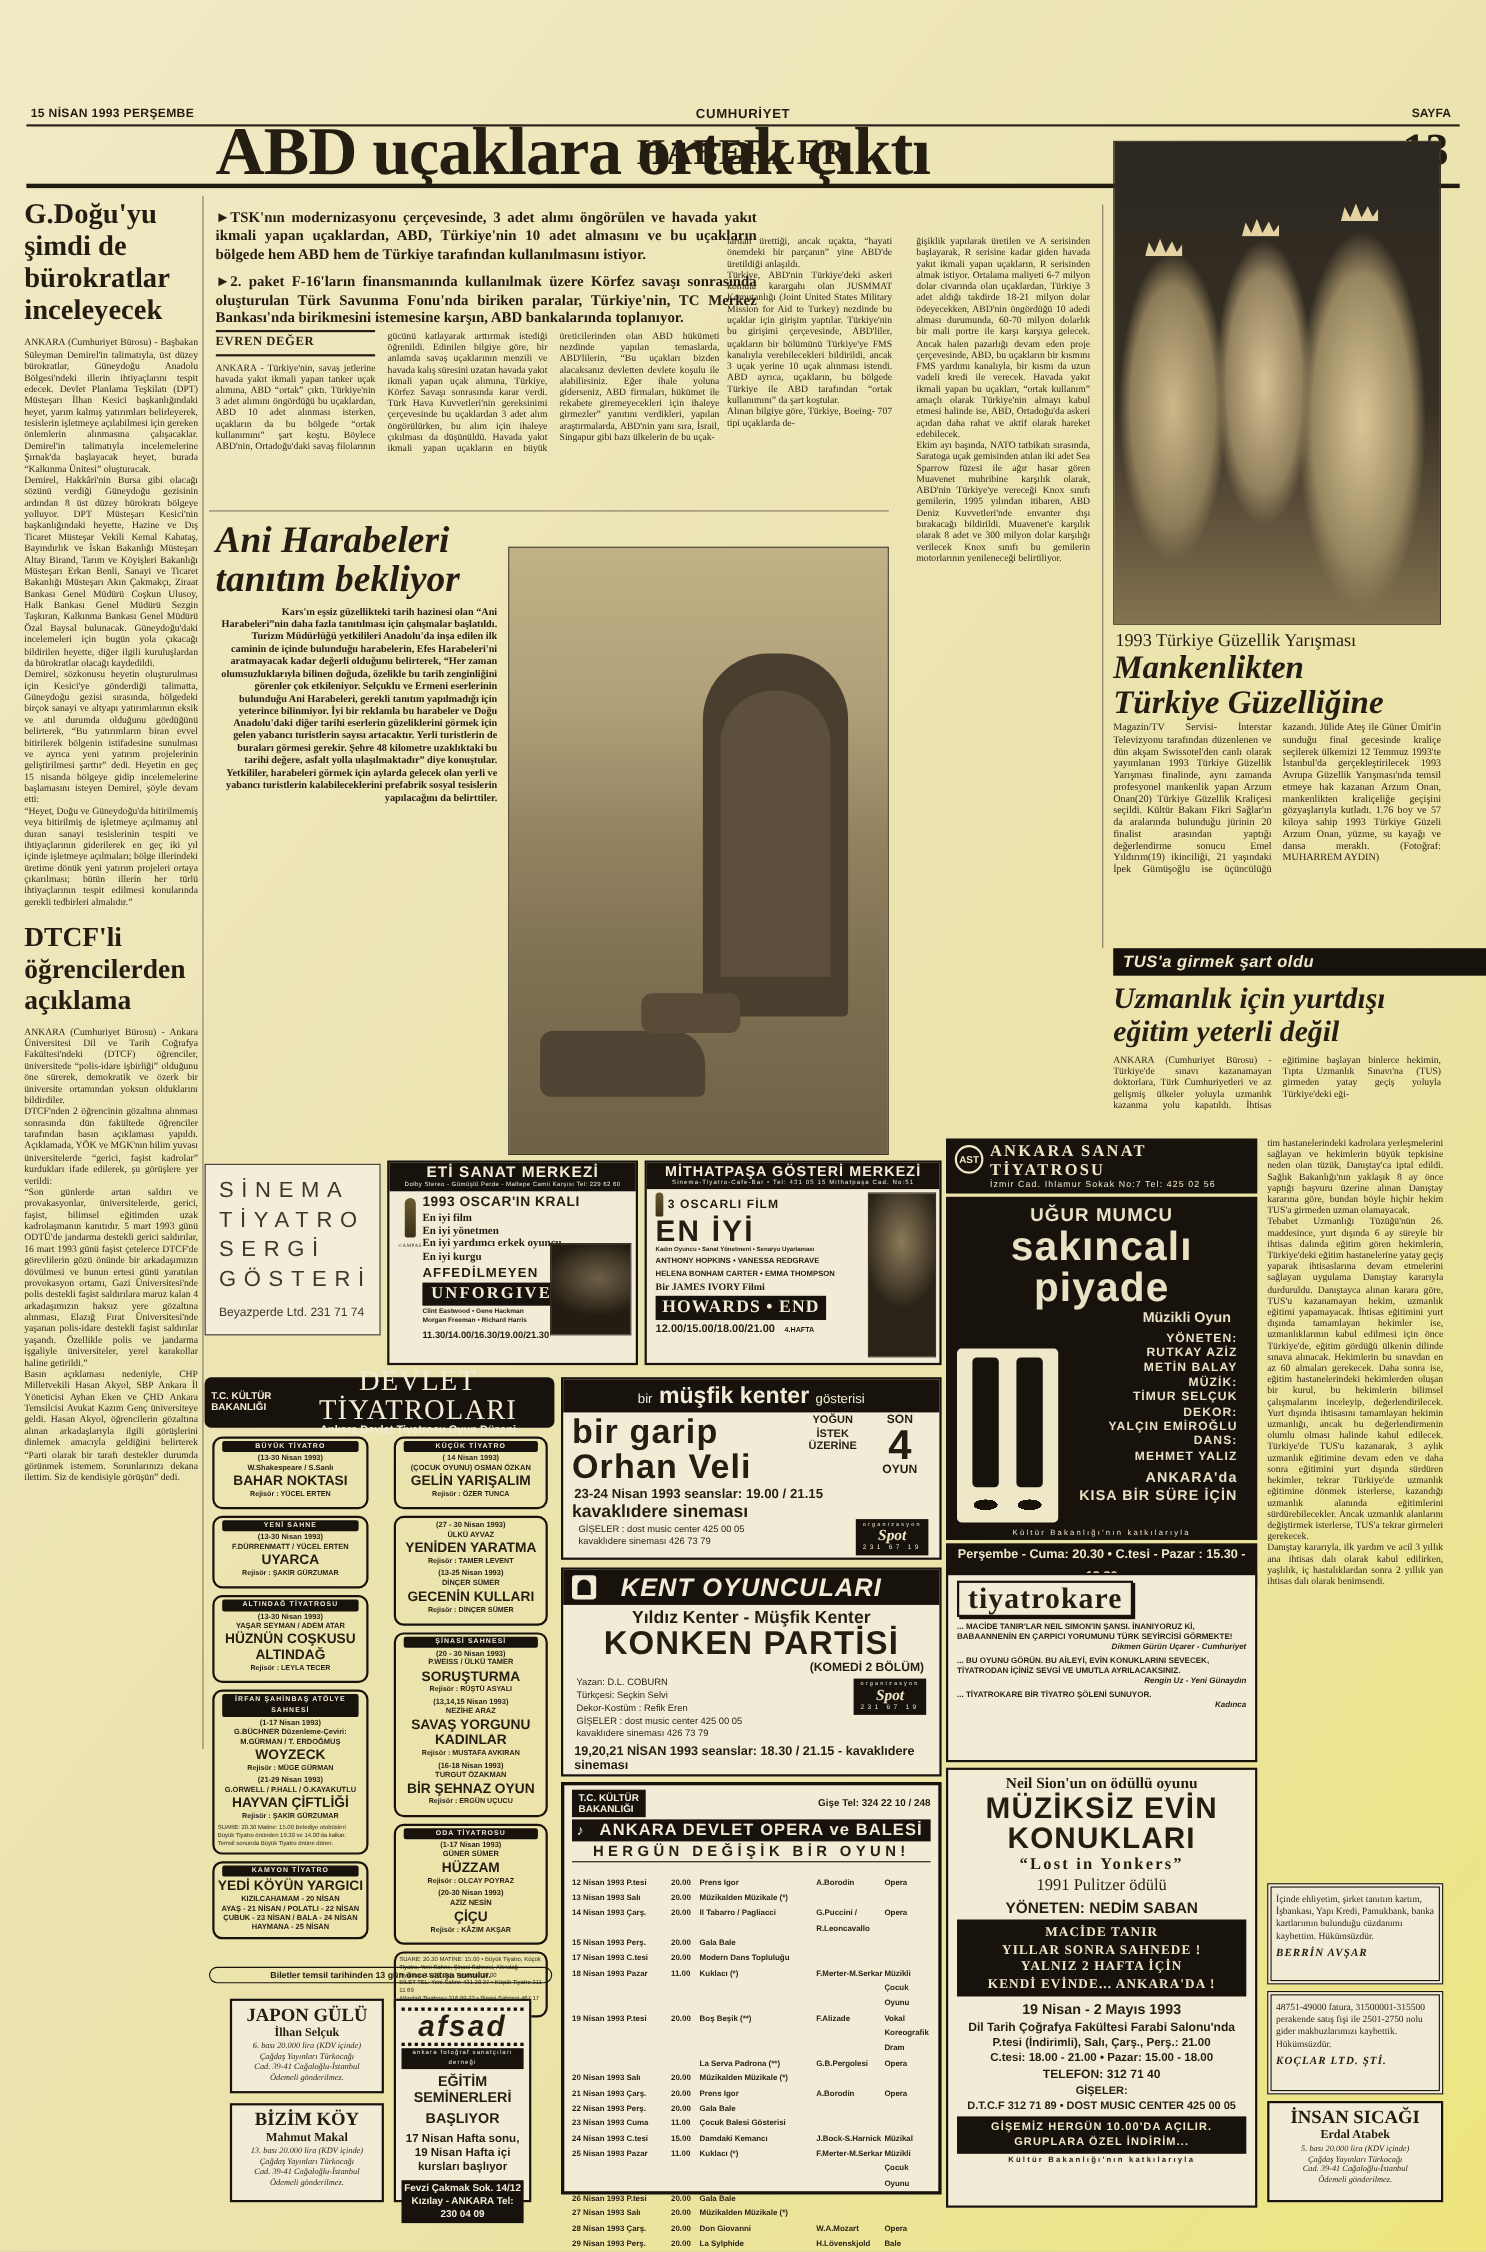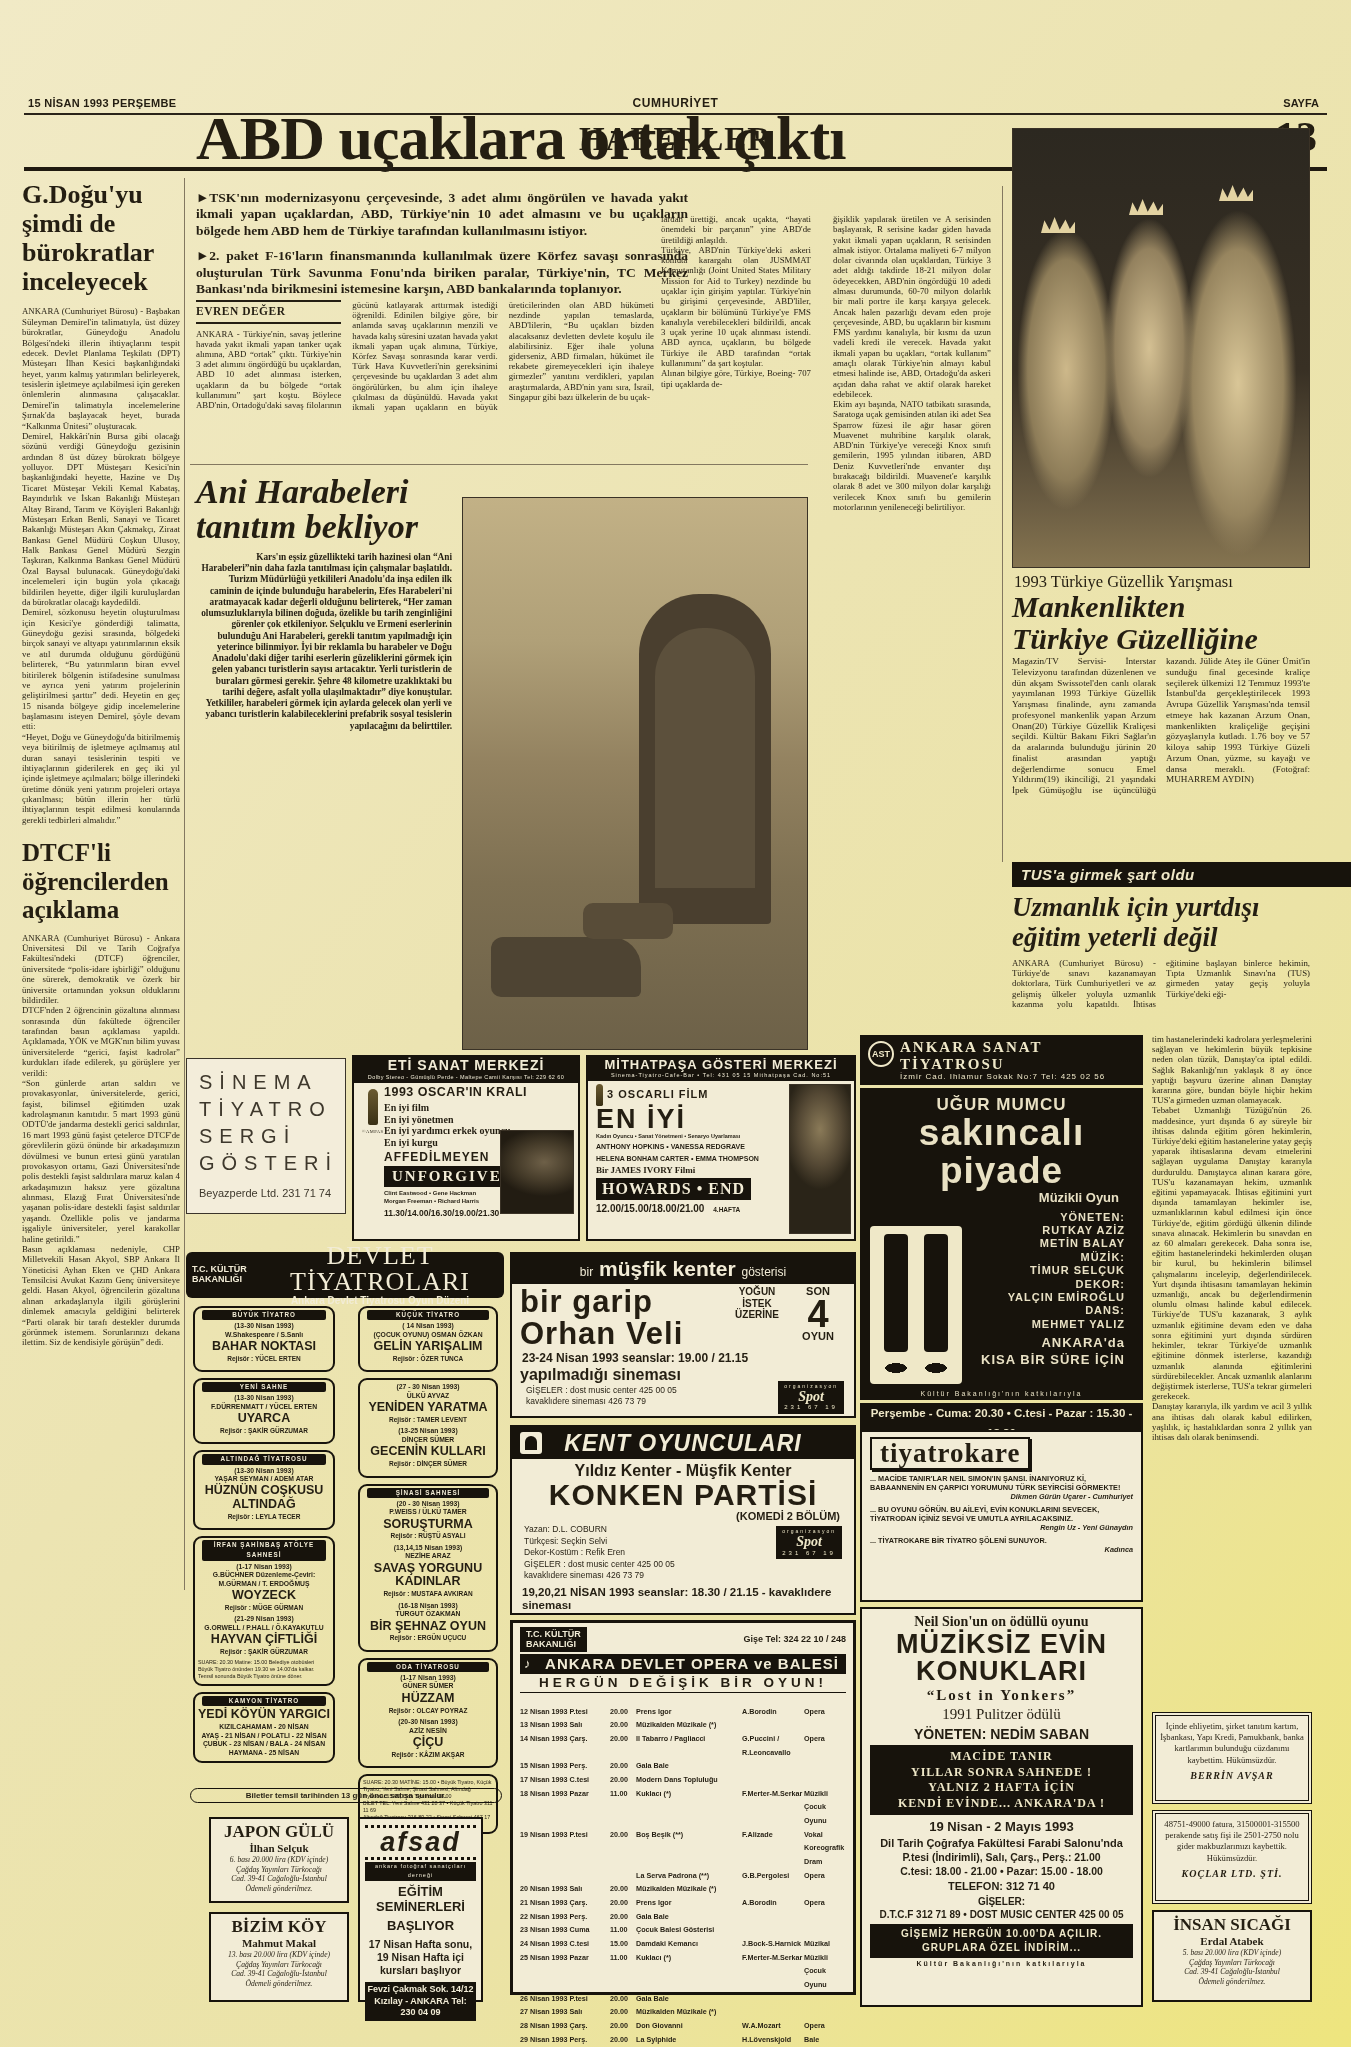--- a/index.html
+++ b/index.html
@@ -218,21 +218,21 @@
   .bk-bizim{left:209px;top:1912px;width:140px;height:90px}
   .bk-insan{left:1152px;top:1910px;width:160px;height:92px}
   .ad-afsad{left:358px;top:1817px;width:125px;height:185px;text-align:center;padding:4px 5px}
   .af-dots{border-top:3px dotted #17130c;border-bottom:3px dotted #17130c;padding:1px 0;margin:2px 0}
   .af-name{font:bold italic 27px/1 "Liberation Sans",sans-serif;letter-spacing:2px}
   .af-sub{background:#17130c;color:#f2ecd6;font:5.5px/1.7 "Liberation Sans",sans-serif;letter-spacing:1px;margin:2px 0}
   .af-t{font:bold 13px/1.15 "Liberation Sans",sans-serif;margin-top:4px}
   .af-lines{font:bold 10.5px/1.25 "Liberation Sans",sans-serif;margin-top:4px}
   .af-addr{font:bold 9px/1.3 "Liberation Sans",sans-serif;margin-top:5px;background:#17130c;color:#f2ecd6;padding:2px}
   .lost{position:absolute;background:#f2ecd6;border:1px solid #17130c;outline:1px solid #17130c;outline-offset:-4px;
-    text-align:center;padding:8px 7px;font:8.6px/1.3 "Liberation Serif",serif}
+    text-align:left;padding:8px 7px;font:8.6px/1.3 "Liberation Serif",serif}
   .lost .sig{font:bold italic 10px/2 "Liberation Serif",serif;letter-spacing:1px}
   .lost1{left:1152px;top:1712px;width:160px;height:92px}
   .lost2{left:1152px;top:1810px;width:160px;height:94px}
 </style>
 </head>
 <body>
 
 <div class="page">
 
   <div class="hdr-date">15 NİSAN 1993 PERŞEMBE</div>
@@ -399,21 +399,21 @@
       <div class="mus-right pre">YOĞUN
 İSTEK
 ÜZERİNE</div>
       <div class="mus-son">
         <div>SON</div>
         <div class="four">4</div>
         <div>OYUN</div>
       </div>
     </div>
     <div class="mus-seans">23-24 Nisan 1993 seanslar: 19.00 / 21.15</div>
-    <div class="mus-kav">yapılmadığı sineması</div>
+    <div class="mus-kav">kavaklıdere sineması</div>
     <div class="mus-gise">
       <div>GİŞELER : dost music center 425 00 05</div>
       <div>kavaklıdere sineması 426 73 79</div>
       <div class="spot mus-spot">
         <div class="s1">organizasyon</div>
         <div class="s2">Spot</div>
         <div class="s3">231 67 19</div>
       </div>
     </div>
   </div>

